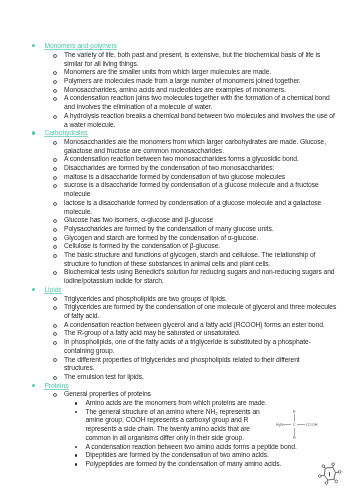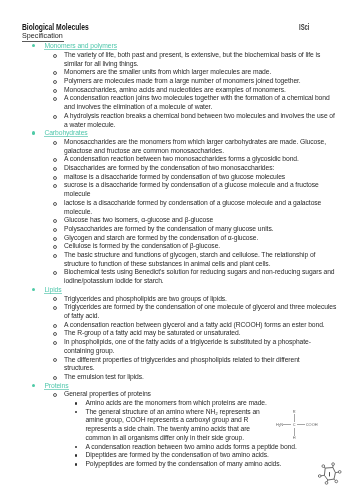--- a/index.html
+++ b/index.html
@@ -41,25 +41,20 @@
   
   .mol{position:absolute;}
   .mol-aa{left:270px;top:405px;width:52px;height:38px;}
   .mol-ring{left:316px;top:458px;width:32px;height:32px;}
   .mol svg{display:block;}
 </style>
 </head>
 <body>
 
 <div class="page">
-  <div class="hdr">
-    <div class="title">Biological Molecules</div>
-    <div class="right">ISci</div>
-    <div class="subtitle">Specification</div>
-  </div>
 
   <div class="content">
     <div class="row lv1"><span class="mk"></span><span class="tx">Monomers and polymers</span></div>
     <div class="row lv2"><span class="mk"></span><span>The variety of life, both past and present, is extensive, but the biochemical basis of life is similar for all living things.</span></div>
     <div class="row lv2"><span class="mk"></span><span>Monomers are the smaller units from which larger molecules are made.</span></div>
     <div class="row lv2"><span class="mk"></span><span>Polymers are molecules made from a large number of monomers joined together.</span></div>
     <div class="row lv2"><span class="mk"></span><span>Monosaccharides, amino acids and nucleotides are examples of monomers.</span></div>
     <div class="row lv2"><span class="mk"></span><span>A condensation reaction joins two molecules together with the formation of a chemical bond and involves the elimination of a molecule of water.</span></div>
     <div class="row lv2"><span class="mk"></span><span>A hydrolysis reaction breaks a chemical bond between two molecules and involves the use of a water molecule.</span></div>
     <div class="row lv1"><span class="mk"></span><span class="tx">Carbohydrates</span></div>

